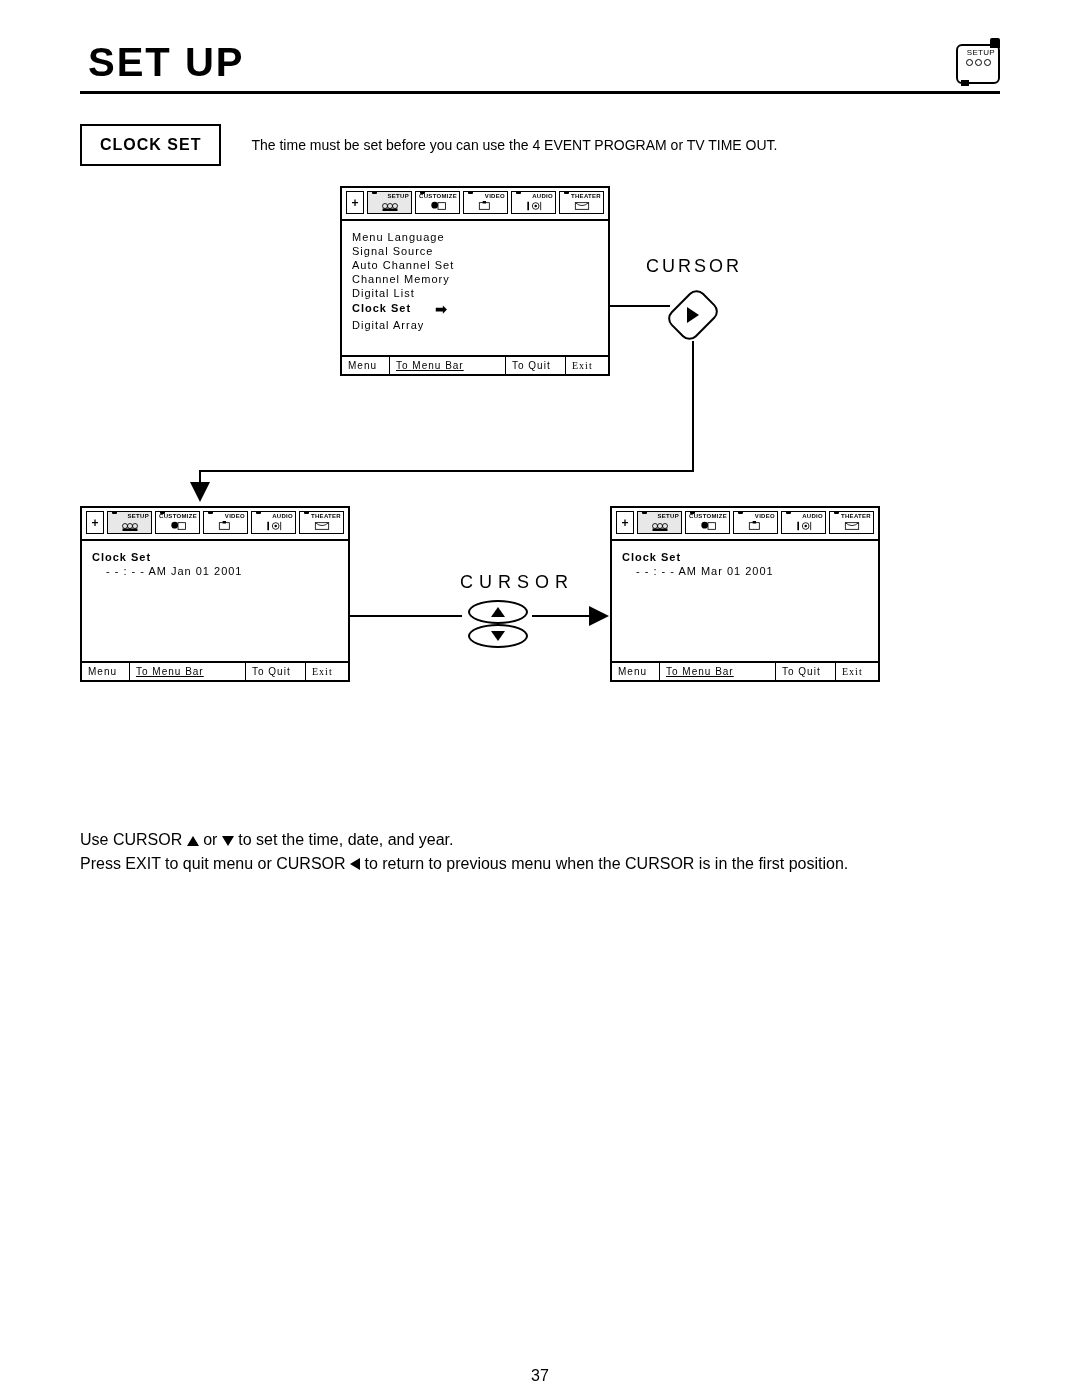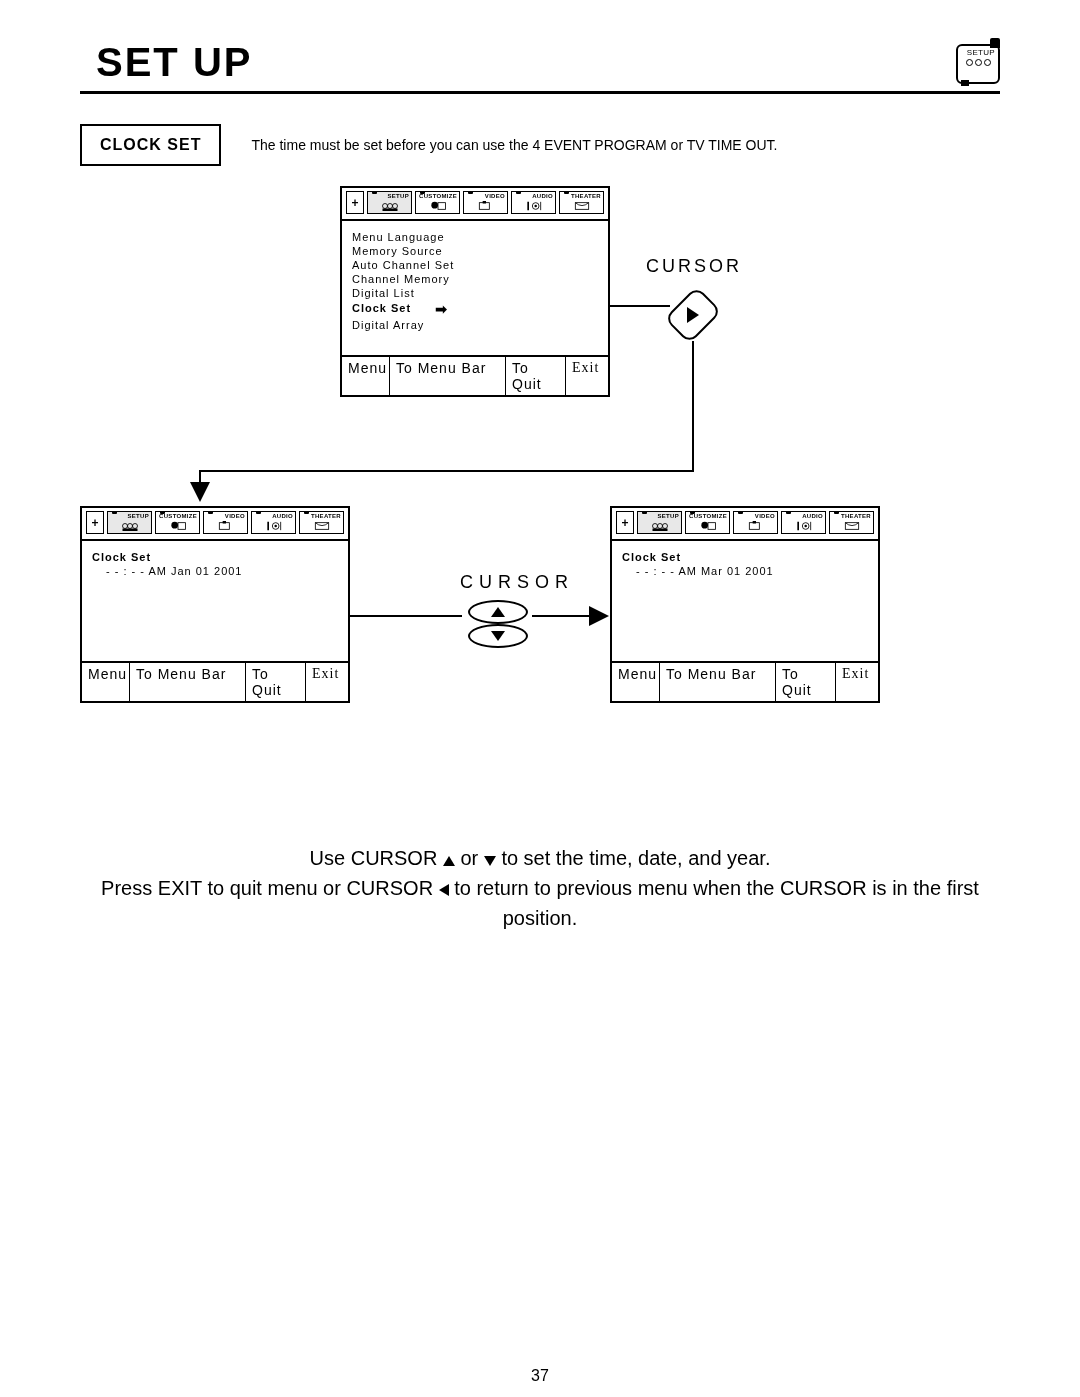--- a/index.html
+++ b/index.html
@@ -20,21 +20,21 @@
   }
   .header-row {
     display: flex;
     align-items: flex-start;
     justify-content: space-between;
   }
   h1.title {
     font-size: 40px;
     font-weight: 700;
     letter-spacing: 2px;
-    margin: 0 0 6px 16px;
+    margin: 0 0 6px 8px;
   }
   .hr-thick {
     border: none;
     border-top: 3px solid #000;
     margin: 0 0 30px 0;
   }
   .setup-badge {
     border: 2px solid #000;
     border-radius: 6px;
     width: 44px;
@@ -156,30 +156,30 @@
   .osd .body .line.sel { font-weight: 700; }
   .osd .body .arrow-r {
     display:inline-block;
     margin-left: 24px;
     font-size: 14px;
     vertical-align: middle;
   }
   .osd .footer {
     border-top: 2px solid #000;
     display: flex;
-    font-size: 14px;
+    font-size: 10px;
     letter-spacing: 1px;
     justify-content: space-between;
   }
   .osd .footer .cell {
     padding: 3px 6px;
     border-right: 1px solid #000;
   }
   .osd .footer .cell.menu { width: 48px; }
-  .osd .footer .cell.tomb { flex: 1; }
+  .osd .footer .cell.tomb { flex: 1; text-decoration: underline; }
   .osd .footer .cell.toquit { width: 60px; }
   .osd .footer .cell.exit { width: 42px; border-right:none;font-family:Liberation Serif, serif; }
 
   .osd.osd-top { left: 260px; top: 0; }
   .osd.osd-bl  { left: 0;   top: 320px; }
   .osd.osd-br  { left: 530px; top: 320px; }
 
   .cursor-label {
     position: absolute;
     font-size: 18px;
@@ -228,24 +228,23 @@
 
   
   svg.connectors {
     position: absolute;
     left: 0; top: 0;
     width: 100%; height: 100%;
     pointer-events: none;
   }
 
   .instructions {
-    font-size: 20px;
+    font-size: 16px;
     line-height: 1.5;
-    margin-top: 17px;
-    text-align: center;
+    margin-top: 2px;
   }
   .instructions .tri-up, .instructions .tri-down,
   .instructions .tri-left, .instructions .tri-right {
     display:inline-block;
     vertical-align: -1px;
   }
   .tri-up { width:0;height:0;border-left:6px solid transparent;border-right:6px solid transparent;border-bottom:10px solid #000;}
   .tri-down { width:0;height:0;border-left:6px solid transparent;border-right:6px solid transparent;border-top:10px solid #000;}
   .tri-left { width:0;height:0;border-top:6px solid transparent;border-bottom:6px solid transparent;border-right:10px solid #000;}
   .tri-right { width:0;height:0;border-top:6px solid transparent;border-bottom:6px solid transparent;border-left:10px solid #000;}
@@ -353,21 +352,21 @@
           <div class="micon">
               <svg viewBox="0 0 24 14">
                 <rect x="4" y="3" width="16" height="8" fill="none" stroke="#000"></rect>
                 <path d="M4 3 Q12 10 20 3" fill="none" stroke="#000"></path>
               </svg>
             </div>
         </div>
       </div>
       <div class="body">
         <div class="line">Menu Language</div>
-        <div class="line">Memory Source</div>
+        <div class="line">Signal Source</div>
         <div class="line">Auto Channel Set</div>
         <div class="line">Channel Memory</div>
         <div class="line">Digital List</div>
         <div class="line sel"><span>Clock Set</span><span class="arrow-r">➡</span></div>
         <div class="line">Digital Array</div>
       </div>
       <div class="footer">
         <div class="cell menu">Menu</div>
         <div class="cell tomb">To Menu Bar</div>
         <div class="cell toquit">To Quit</div>

